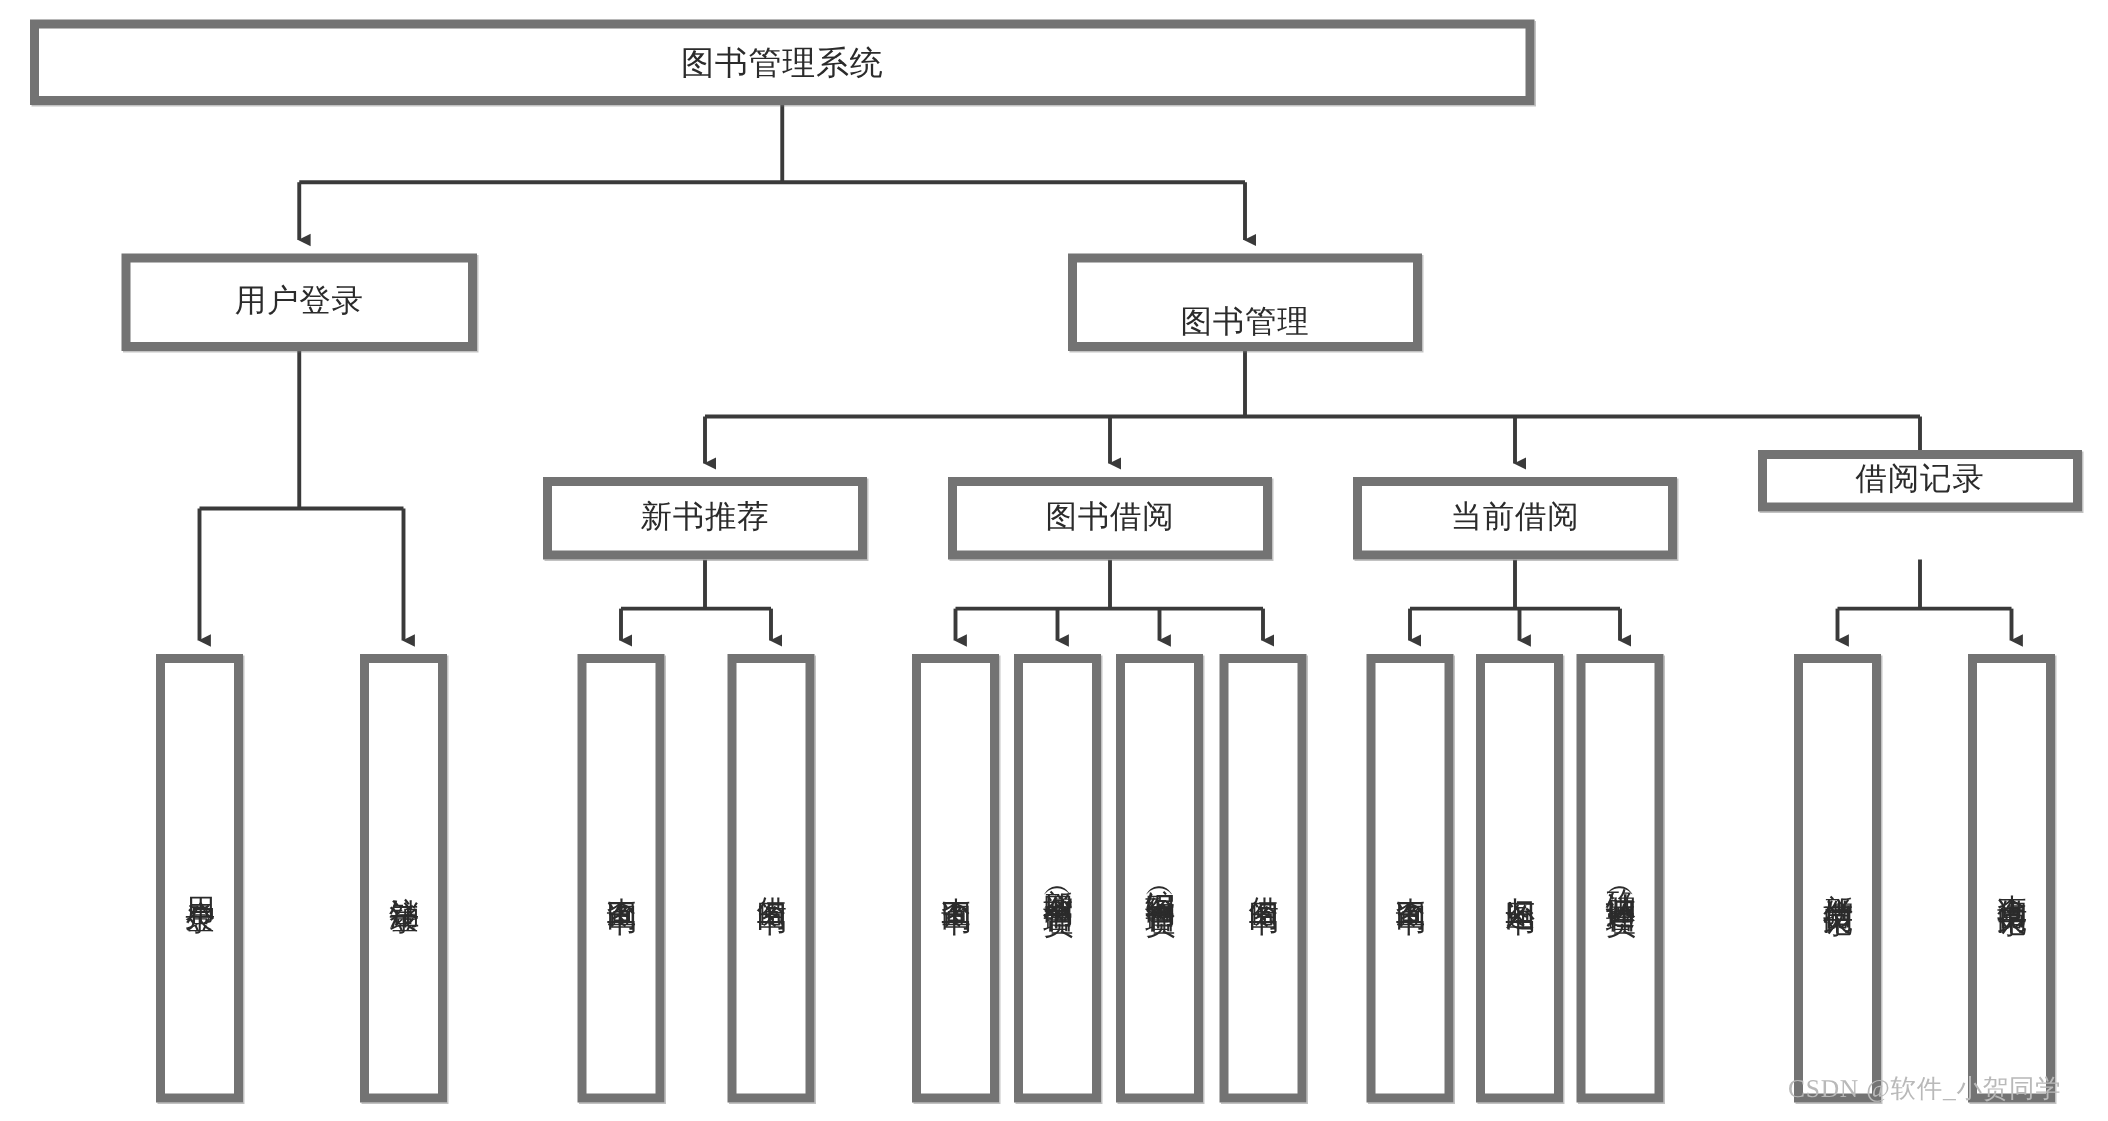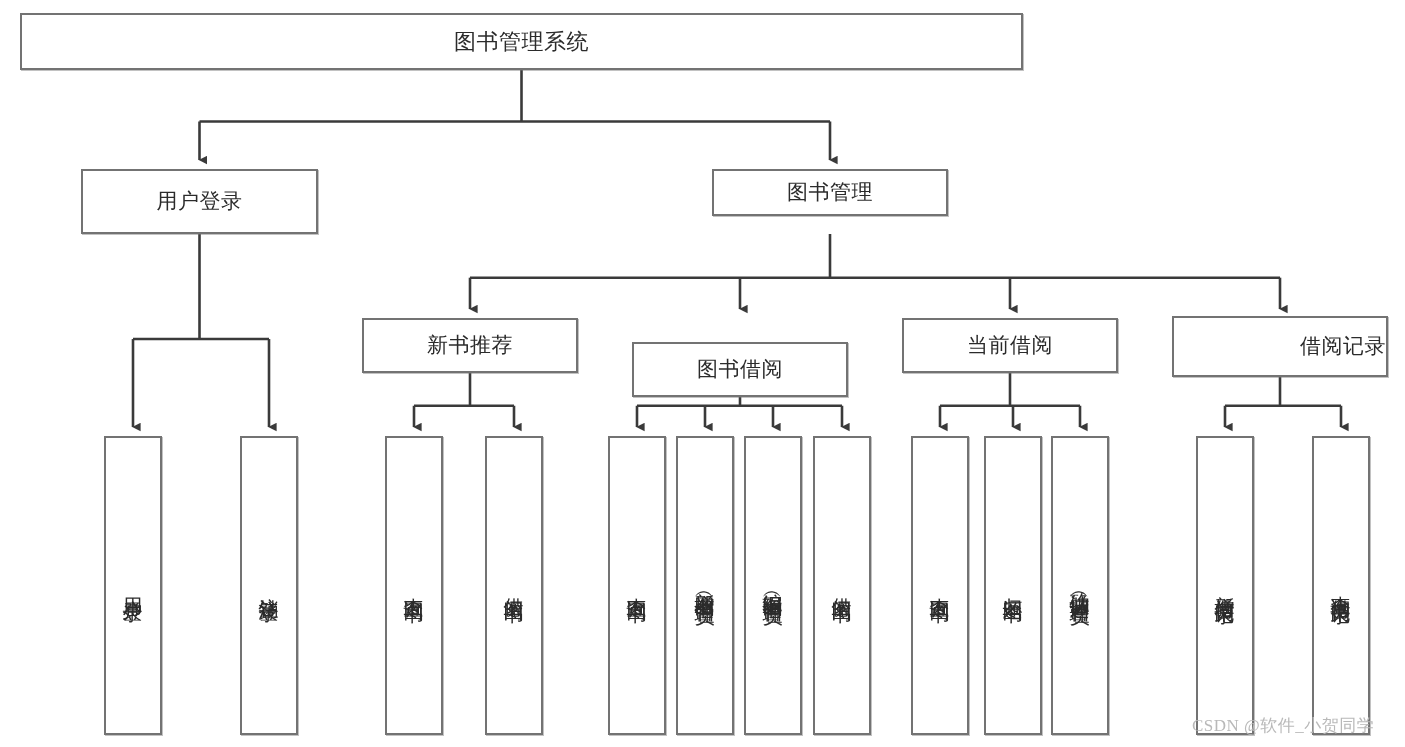--- a/index.html
+++ b/index.html
@@ -23,21 +23,21 @@
     position: absolute;
     left: 0;
     top: 0;
     width: 1405px;
     height: 747px;
   }
   .node {
     position: absolute;
     box-sizing: border-box;
     background: #ffffff;
-    border: 2px solid #737373;
+    border: 6px solid #737373;
     display: flex;
     align-items: center;
     justify-content: center;
     box-shadow: 1px 1px 0 rgba(120,120,120,0.45);
   }
   .node-label {
     color: #2b2b2b;
     font-size: 21px;
     line-height: 1.18;
     letter-spacing: 0.5px;
@@ -113,33 +113,33 @@
       </g>
   </svg>
 
   <div id="node-layer">
       <div class="node" id="node-root" style="left: 20px; top: 13px; width: 1003px; height: 57px;">
         <span class="node-label">图书管理系统</span>
       </div>
       <div class="node" id="node-user-login" style="left: 81px; top: 169px; width: 237px; height: 65px;">
         <span class="node-label">用户登录</span>
       </div>
-      <div class="node" id="node-book-manage" style="left: 712px; top: 169px; width: 236px; height: 47px;">
+      <div class="node" id="node-book-manage" style="left: 712px; top: 169px; width: 236px; height: 65px; align-items: flex-end;">
         <span class="node-label">图书管理</span>
       </div>
       <div class="node" id="node-new-book-rec" style="left: 362px; top: 318px; width: 216px; height: 55px; align-items: center;">
         <span class="node-label">新书推荐</span>
       </div>
-      <div class="node" id="node-book-borrow" style="left: 632px; top: 318px; width: 216px; height: 55px; margin-top: 24px;">
+      <div class="node" id="node-book-borrow" style="left: 632px; top: 318px; width: 216px; height: 55px;">
         <span class="node-label">图书借阅</span>
       </div>
       <div class="node" id="node-current-borrow" style="left: 902px; top: 318px; width: 216px; height: 55px;">
         <span class="node-label">当前借阅</span>
       </div>
-      <div class="node" id="node-borrow-record" style="left: 1172px; top: 316px; width: 216px; height: 61px; justify-content: flex-end;">
+      <div class="node" id="node-borrow-record" style="left: 1172px; top: 300px; width: 216px; height: 41px;">
         <span class="node-label">借阅记录</span>
       </div>
       <div class="node vertical" id="node-leaf-user-login" style="left: 104px; top: 436px; width: 58px; height: 299px;">
         <span class="node-label">用户登录</span>
       </div>
       <div class="node vertical" id="node-leaf-user-logout" style="left: 240px; top: 436px; width: 58px; height: 299px;">
         <span class="node-label">注销登录</span>
       </div>
       <div class="node vertical" id="node-leaf-query-book-1" style="left: 385px; top: 436px; width: 58px; height: 299px;">
         <span class="node-label">查询图书</span>

